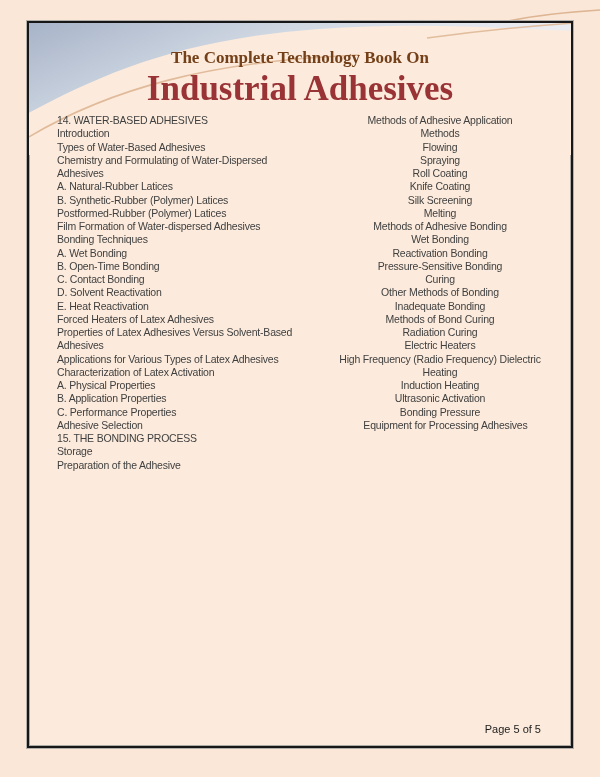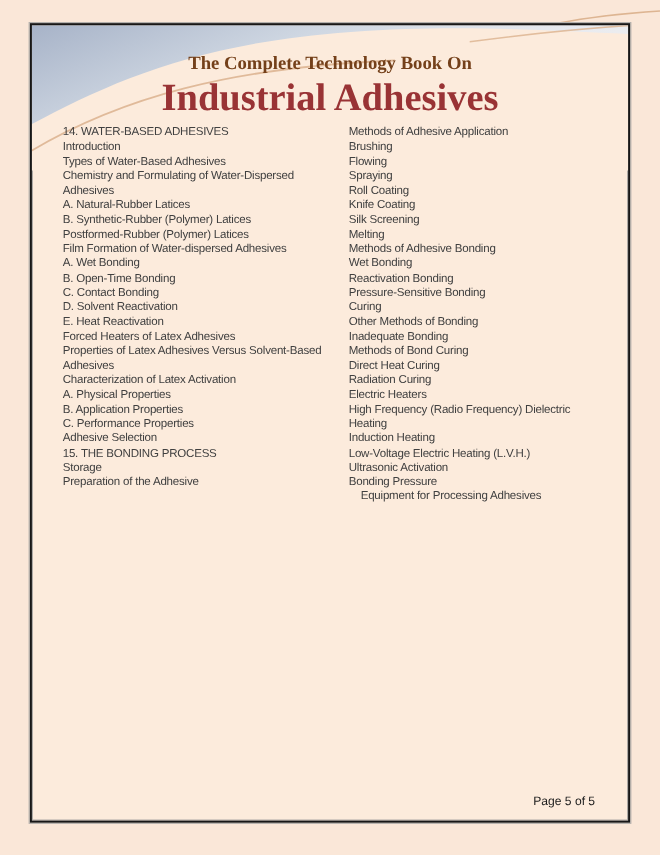--- a/index.html
+++ b/index.html
@@ -68,21 +68,21 @@
     position: absolute;
     top: 91px; left: 28px; right: 8px;
     display: flex;
     z-index: 3;
     color: var(--body-text, #404040);
     font-size: 10.5px;
     line-height: 13.25px;
     letter-spacing: -0.2px;
   }
   .toc-col-left  { width: 260px; flex: 0 0 260px; }
-  .toc-col-right { flex: 1; }
+  .toc-col-right { flex: 1; text-align: center; }
   .toc-line { white-space: pre; }
 
   .footer {
     position: absolute;
     bottom: 11px; right: 30px;
     z-index: 3;
     font-weight: normal;
     font-size: 11px;
     color: #1c1c1c;
   }
@@ -122,61 +122,61 @@
       <div class="toc-col-left">
           <div class="toc-line">14. WATER-BASED ADHESIVES</div>
           <div class="toc-line">Introduction</div>
           <div class="toc-line">Types of Water-Based Adhesives</div>
           <div class="toc-line">Chemistry and Formulating of Water-Dispersed</div>
           <div class="toc-line">Adhesives</div>
           <div class="toc-line">A. Natural-Rubber Latices</div>
           <div class="toc-line">B. Synthetic-Rubber (Polymer) Latices</div>
           <div class="toc-line">Postformed-Rubber (Polymer) Latices</div>
           <div class="toc-line">Film Formation of Water-dispersed Adhesives</div>
+          <div class="toc-line">Bonding Techniques</div>
           <div class="toc-line">A. Wet Bonding</div>
           <div class="toc-line">B. Open-Time Bonding</div>
           <div class="toc-line">C. Contact Bonding</div>
           <div class="toc-line">D. Solvent Reactivation</div>
           <div class="toc-line">E. Heat Reactivation</div>
           <div class="toc-line">Forced Heaters of Latex Adhesives</div>
           <div class="toc-line">Properties of Latex Adhesives Versus Solvent-Based</div>
           <div class="toc-line">Adhesives</div>
+          <div class="toc-line">Applications for Various Types of Latex Adhesives</div>
           <div class="toc-line">Characterization of Latex Activation</div>
           <div class="toc-line">A. Physical Properties</div>
           <div class="toc-line">B. Application Properties</div>
           <div class="toc-line">C. Performance Properties</div>
           <div class="toc-line">Adhesive Selection</div>
           <div class="toc-line">15. THE BONDING PROCESS</div>
           <div class="toc-line">Storage</div>
           <div class="toc-line">Preparation of the Adhesive</div>
         </div>
       <div class="toc-col-right">
           <div class="toc-line">Methods of Adhesive Application</div>
-          <div class="toc-line">Brushing</div>
+          <div class="toc-line">Methods</div>
           <div class="toc-line">Flowing</div>
           <div class="toc-line">Spraying</div>
           <div class="toc-line">Roll Coating</div>
           <div class="toc-line">Knife Coating</div>
           <div class="toc-line">Silk Screening</div>
           <div class="toc-line">Melting</div>
           <div class="toc-line">Methods of Adhesive Bonding</div>
           <div class="toc-line">Wet Bonding</div>
           <div class="toc-line">Reactivation Bonding</div>
           <div class="toc-line">Pressure-Sensitive Bonding</div>
           <div class="toc-line">Curing</div>
           <div class="toc-line">Other Methods of Bonding</div>
           <div class="toc-line">Inadequate Bonding</div>
           <div class="toc-line">Methods of Bond Curing</div>
-          <div class="toc-line">Direct Heat Curing</div>
           <div class="toc-line">Radiation Curing</div>
           <div class="toc-line">Electric Heaters</div>
           <div class="toc-line">High Frequency (Radio Frequency) Dielectric</div>
           <div class="toc-line">Heating</div>
           <div class="toc-line">Induction Heating</div>
-          <div class="toc-line">Low-Voltage Electric Heating (L.V.H.)</div>
           <div class="toc-line">Ultrasonic Activation</div>
           <div class="toc-line">Bonding Pressure</div>
           <div class="toc-line">    Equipment for Processing Adhesives</div>
         </div>
     </div>
 
     <div class="footer">Page 5 of 5</div>
 
   </div>
 </div>

